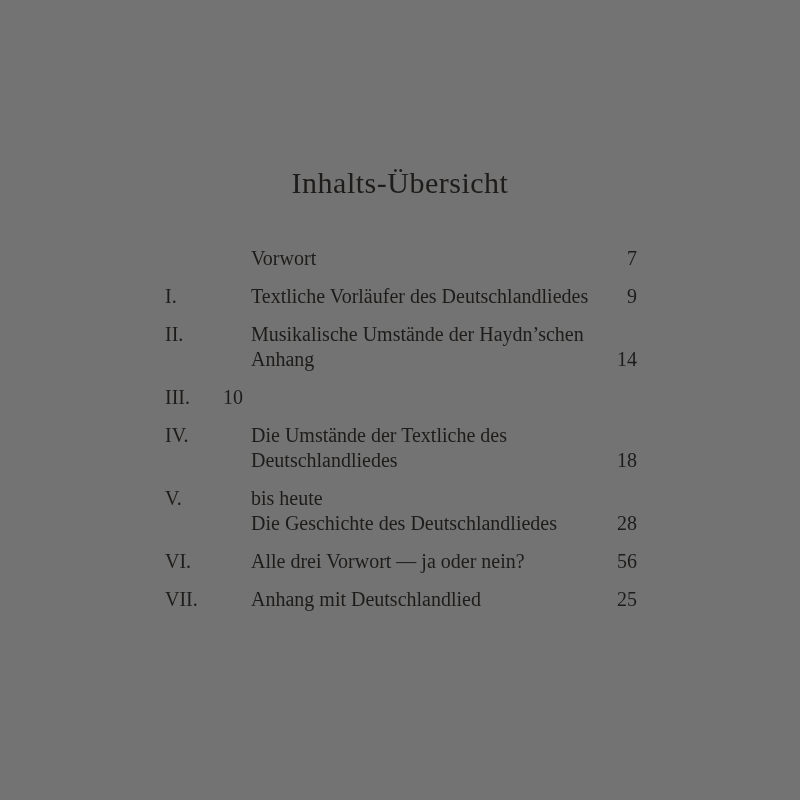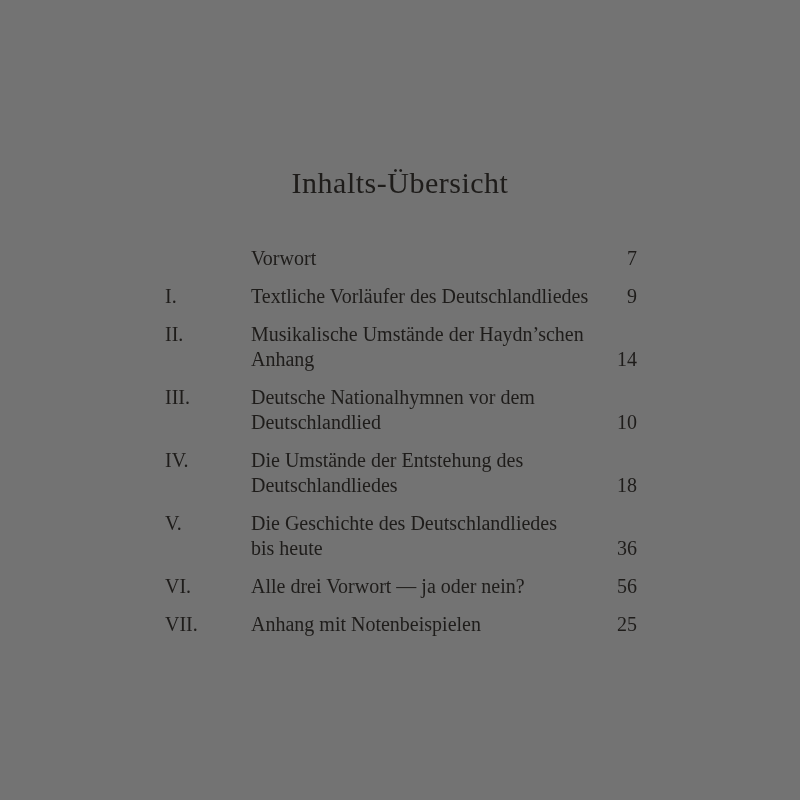--- a/index.html
+++ b/index.html
@@ -89,55 +89,51 @@
       <div class="toc-num">II.</div>
       <div class="toc-text">
         <div class="toc-line">Musikalische Umstände der Haydn’schen</div>
         <div class="toc-line">Anhang</div>
       </div>
       <div class="toc-page">14</div>
     </div>
 
     <div class="toc-row">
       <div class="toc-num">III.</div>
-      <div class="toc-text">
-        <div class="toc-line">Deutsche Nationalhymnen vor dem</div>
-        <div class="toc-line">Deutschlandlied</div>
-      </div>
       <div class="toc-page">10</div>
     </div>
 
     <div class="toc-row">
       <div class="toc-num">IV.</div>
       <div class="toc-text">
-        <div class="toc-line">Die Umstände der Entstehung des</div>
+        <div class="toc-line">Die Umstände der Textliche des</div>
         <div class="toc-line">Deutschlandliedes</div>
       </div>
       <div class="toc-page">18</div>
     </div>
 
     <div class="toc-row">
       <div class="toc-num">V.</div>
       <div class="toc-text">
+        <div class="toc-line">bis heute</div>
         <div class="toc-line">Die Geschichte des Deutschlandliedes</div>
-        <div class="toc-line">bis heute</div>
       </div>
-      <div class="toc-page">36</div>
+      <div class="toc-page">28</div>
     </div>
 
     <div class="toc-row">
       <div class="toc-num">VI.</div>
       <div class="toc-text">
         <div class="toc-line">Alle drei Vorwort — ja oder nein?</div>
       </div>
       <div class="toc-page">56</div>
     </div>
 
     <div class="toc-row">
       <div class="toc-num">VII.</div>
       <div class="toc-text">
-        <div class="toc-line">Anhang mit Notenbeispielen</div>
+        <div class="toc-line">Anhang mit Deutschlandlied</div>
       </div>
       <div class="toc-page">25</div>
     </div>
 
   </div>
 </div>
 
 </body></html>

